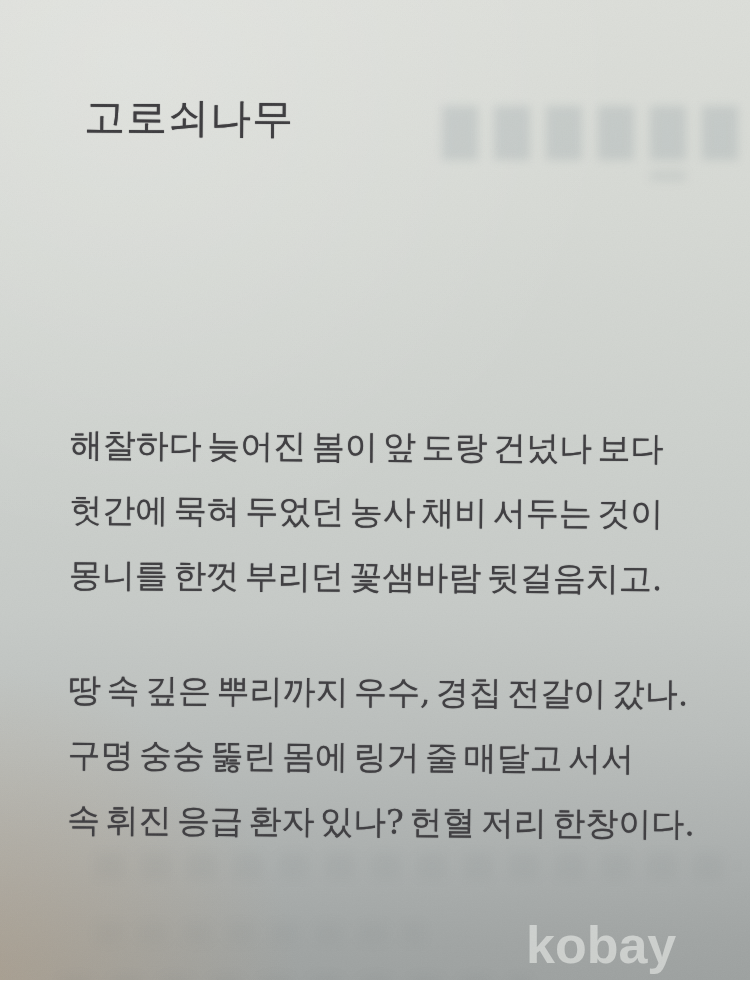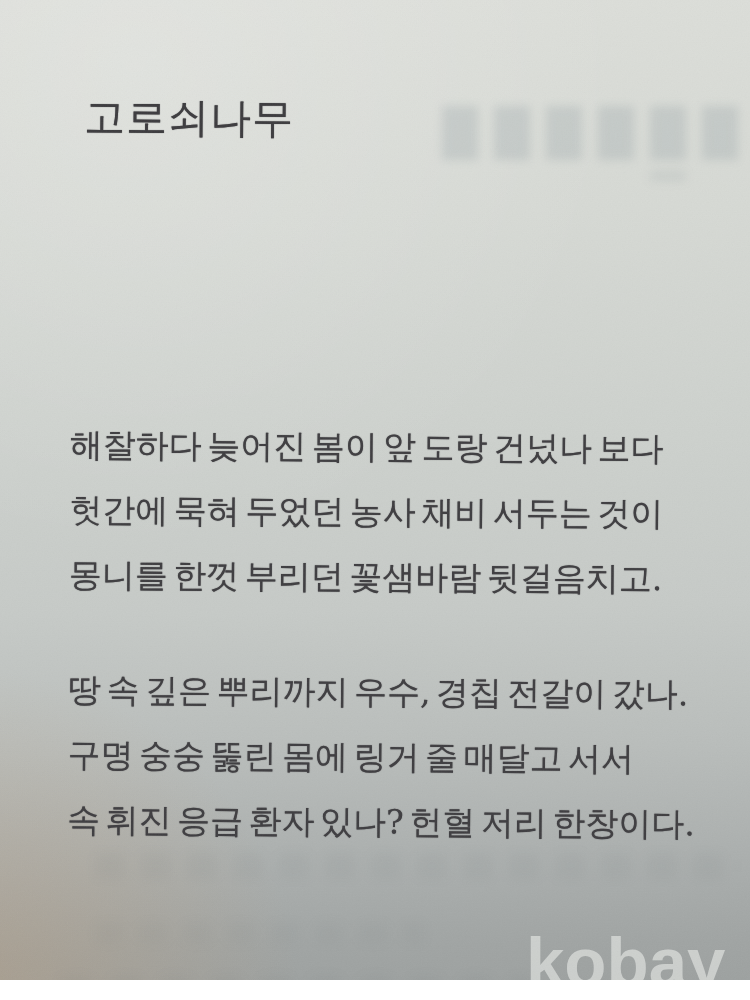--- a/index.html
+++ b/index.html
@@ -113,28 +113,27 @@
     background: repeating-linear-gradient(90deg,
       rgba(88,94,96,0.3) 0 32px, rgba(88,94,96,0) 32px 50px);
     opacity: 0.2;
   }
 
   .watermark {
     position: absolute;
     left: 526px;
     top: 919px;
     font-family: "Liberation Sans", sans-serif;
-    font-size: 69px;
+    font-size: 52px;
     font-weight: 700;
     line-height: 1;
     color: rgba(248,250,246,0.52);
     letter-spacing: 0px;
     white-space: nowrap;
     pointer-events: none;
-    margin-top: 9px;
   }
 
   .grain {
     position: absolute;
     inset: 0;
     opacity: 0.055;
     pointer-events: none;
   }
 </style>
 </head>

